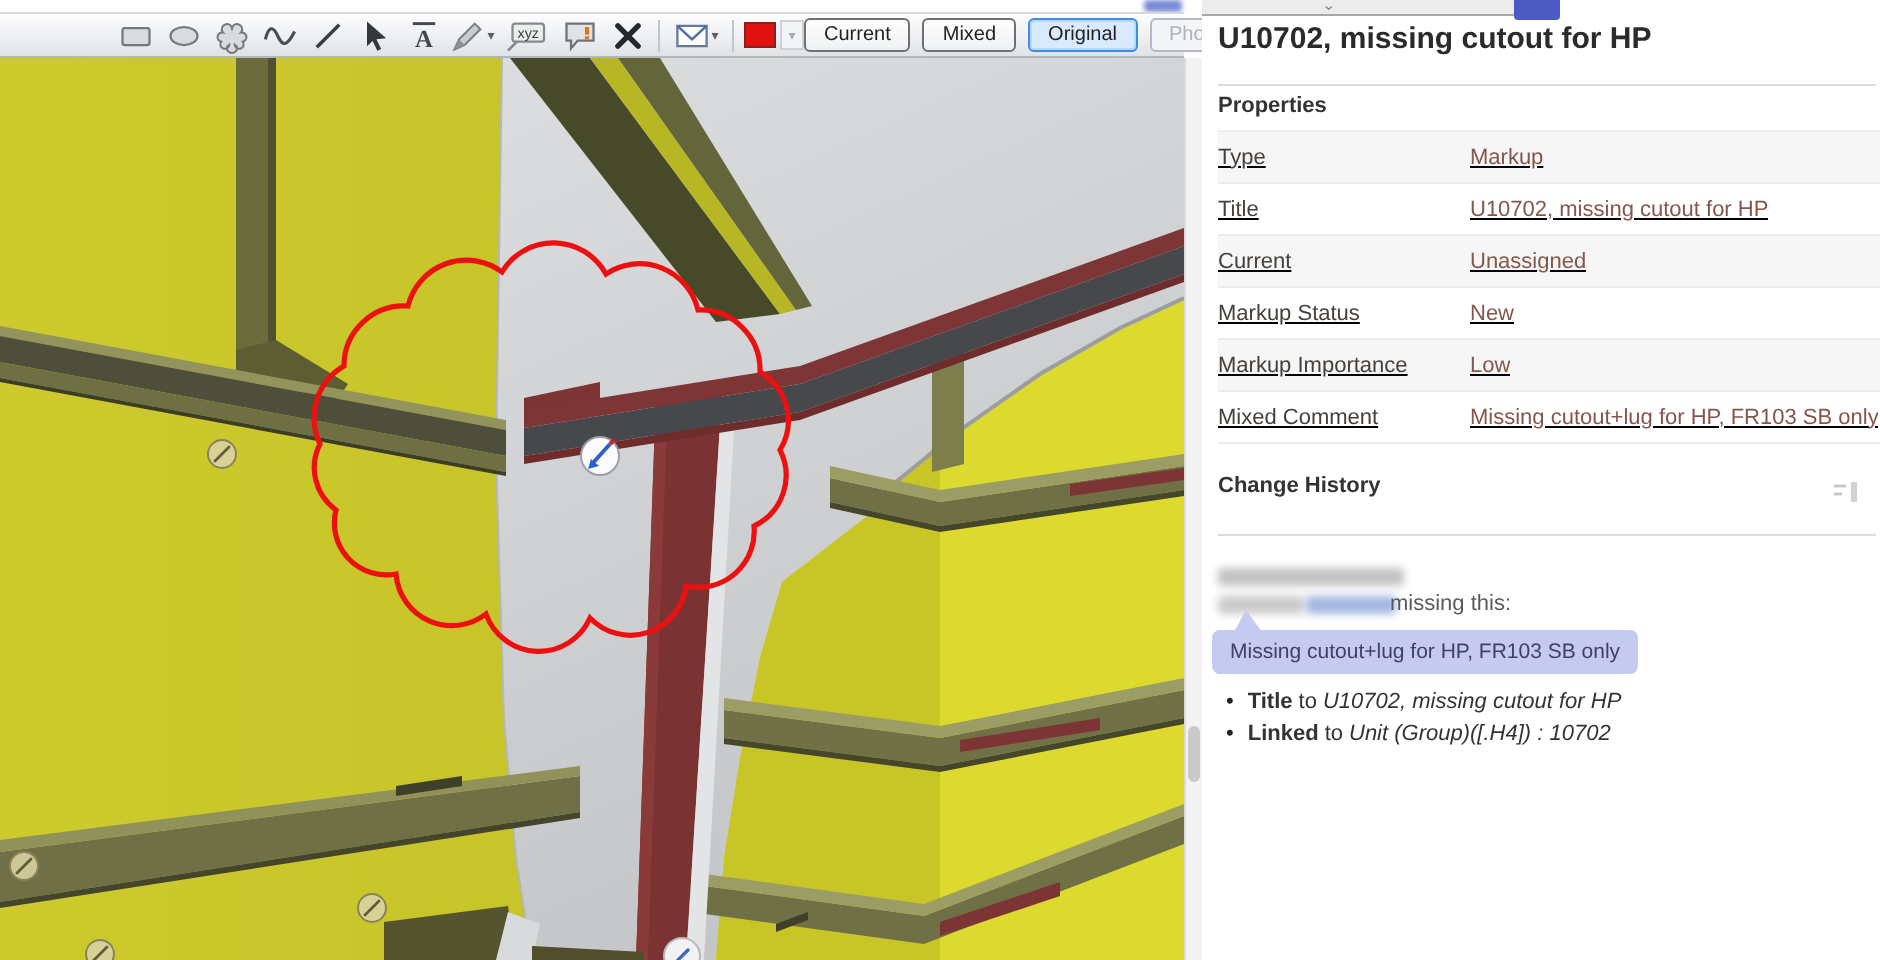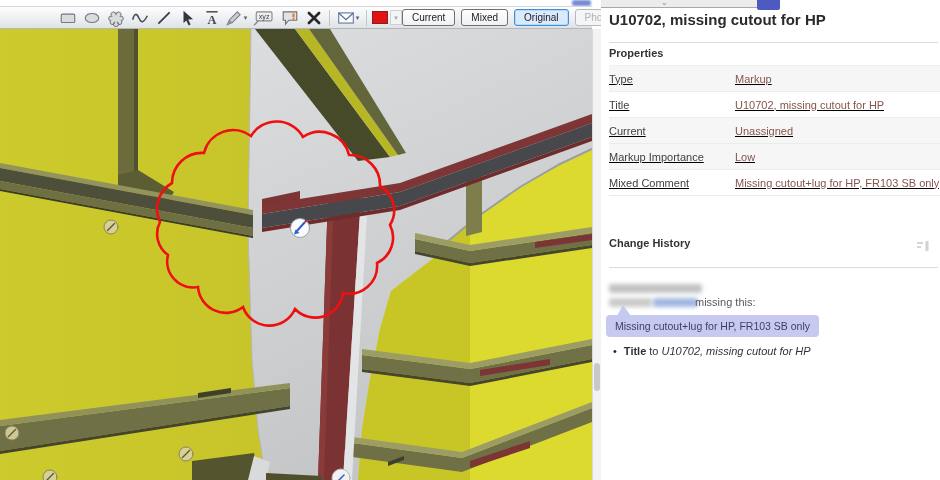--- a/index.html
+++ b/index.html
@@ -312,20 +312,24 @@
         <div class="pvalue">Markup</div>
       </div>
       <div class="prow">
         <div class="plabel">Title</div>
         <div class="pvalue">U10702, missing cutout for HP</div>
       </div>
       <div class="prow alt">
         <div class="plabel">Current</div>
         <div class="pvalue">Unassigned</div>
       </div>
+      <div class="prow">
+        <div class="plabel">Markup Status</div>
+        <div class="pvalue">New</div>
+      </div>
       <div class="prow alt">
         <div class="plabel">Markup Importance</div>
         <div class="pvalue">Low</div>
       </div>
       <div class="prow">
         <div class="plabel">Mixed Comment</div>
         <div class="pvalue">Missing cutout+lug for HP, FR103 SB only</div>
       </div>
     </div>
 
@@ -342,15 +346,16 @@
     <div class="blob blob1"></div>
     <div class="blob blob2"></div>
     <div class="blob blob3"></div>
     <div class="created-line">missing this:</div>
 
     <div class="bubble-tail"></div>
     <div class="bubble">Missing cutout+lug for HP, FR103 SB only</div>
 
     <div class="bullets">
       <div class="bullet"><span class="b-label">Title</span><span class="b-conn">to</span><span class="b-value">U10702, missing cutout for HP</span></div>
+      <div class="bullet"><span class="b-label">Linked</span><span class="b-conn">to</span><span class="b-value">Unit (Group)([.H4]) : 10702</span></div>
     </div>
   </div>
 </div>
 
 </body></html>

